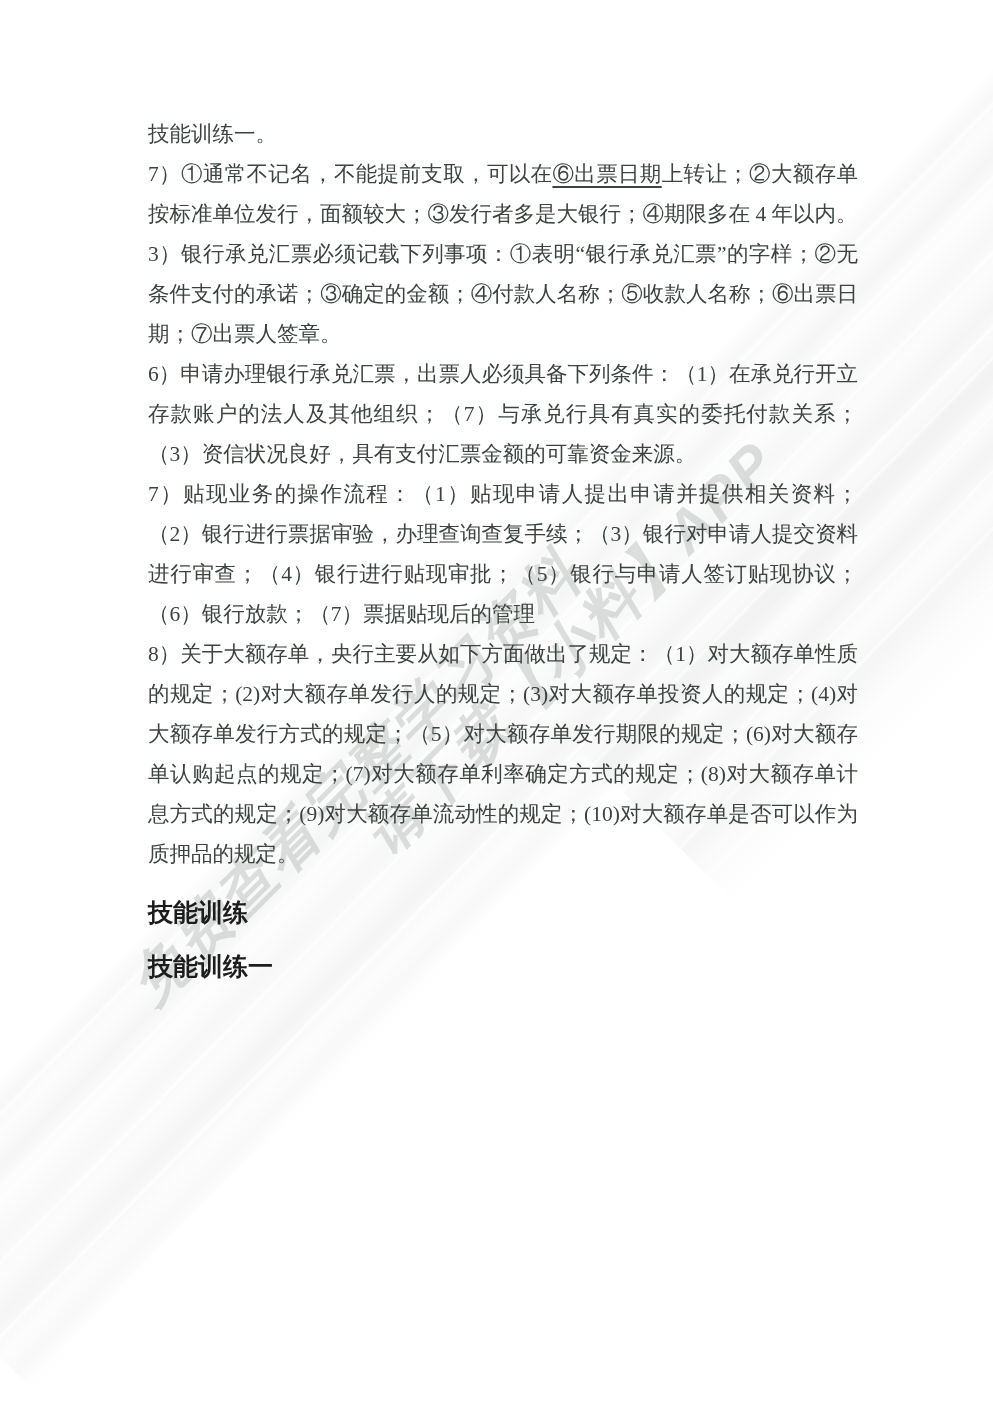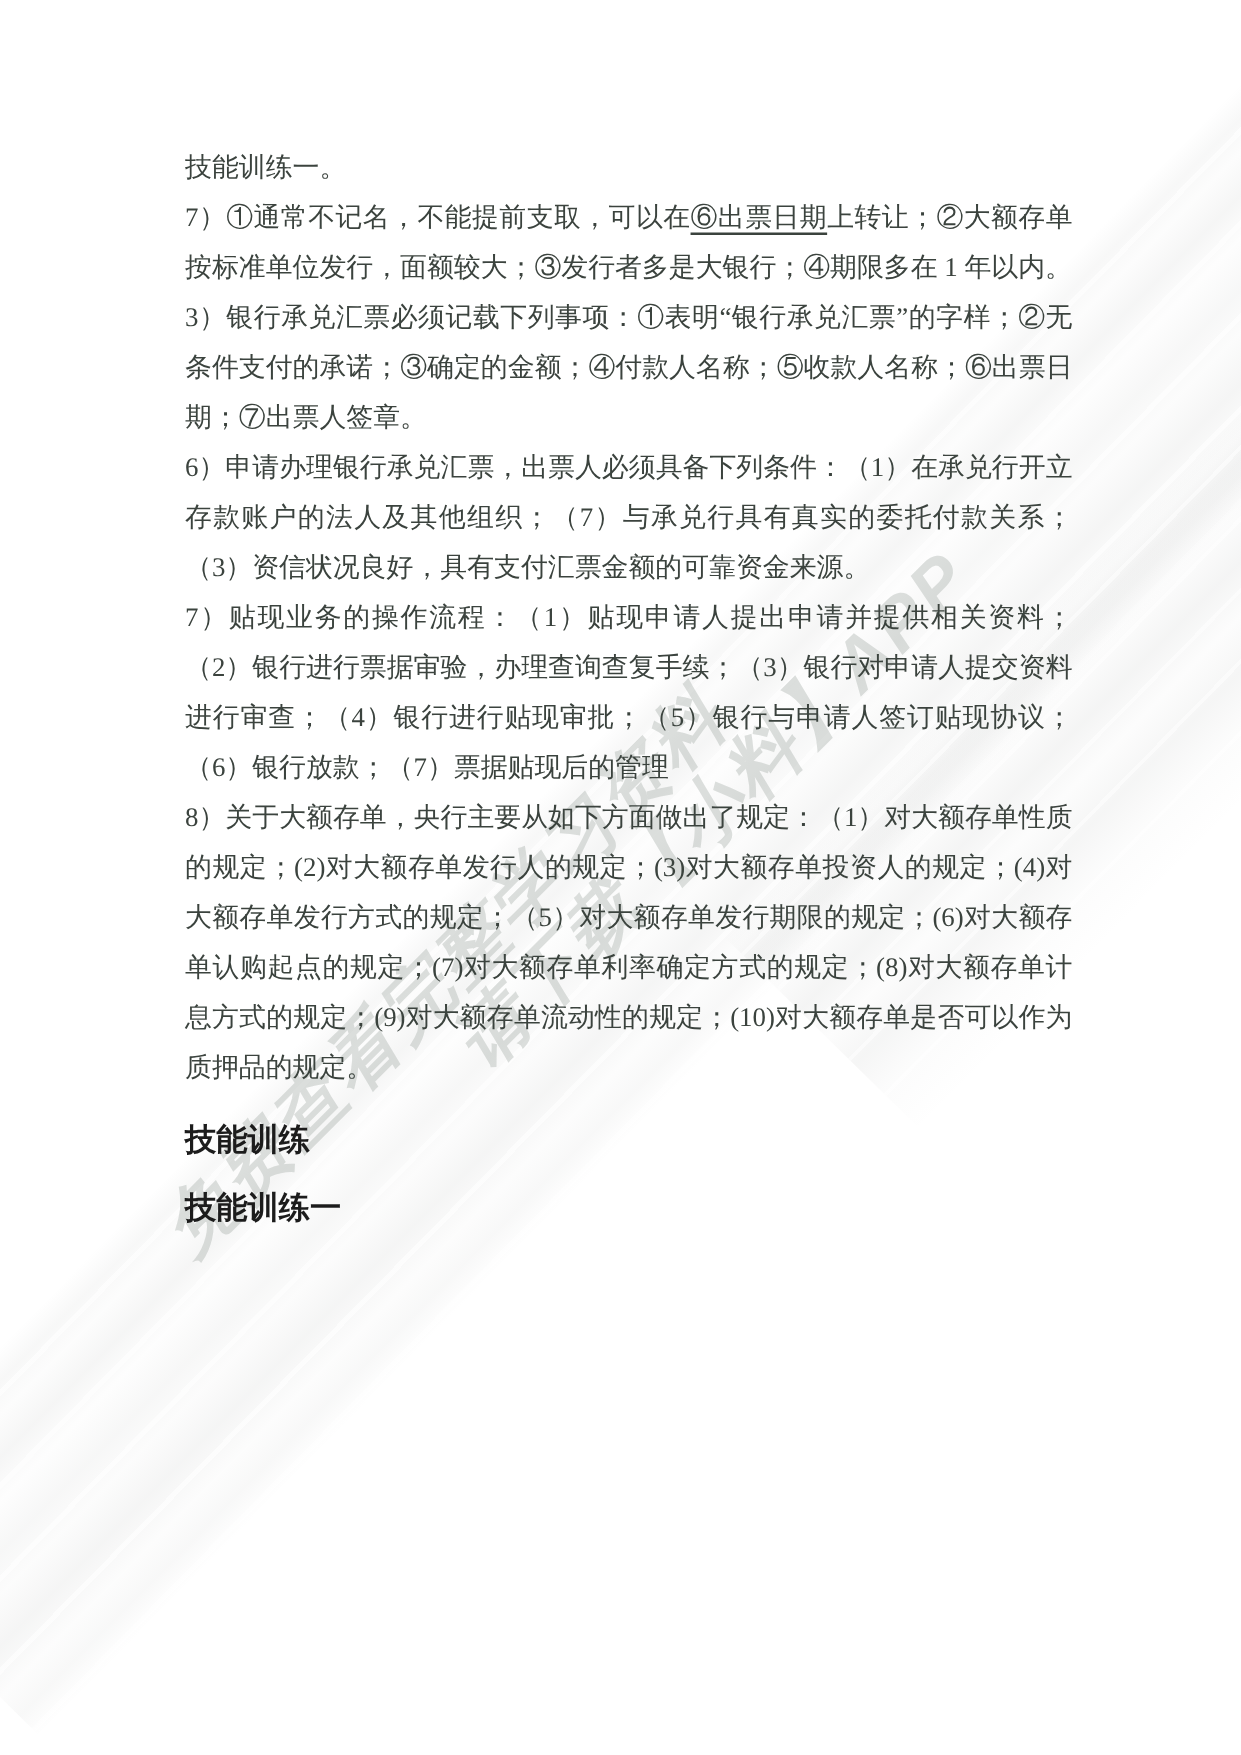--- a/index.html
+++ b/index.html
@@ -111,21 +111,21 @@
 <div class="page">
 
   <div class="band band-main"></div>
   <div class="band band-topright"></div>
 
   <div class="wm wm-1">免费查看完整学习资料</div>
   <div class="wm wm-2">请下载【小料】APP</div>
 
   <main class="doc">
     <p class="body-par">技能训练一。</p>
-    <p class="body-par"><span>7）①通常不记名，不能提前支取，可以在</span><span class="u">⑥出票日期</span><span>上转让；②大额存单按标准单位发行，面额较大；③发行者多是大银行；④期限多在 1 年以内。</span></p>
+    <p class="body-par"><span>7）①通常不记名，不能提前支取，可以在</span><span class="u">⑥出票日期</span><span>上转让；②大额存单按标准单位发行，面额较大；③发行者多是大银行；④期限多在 4 年以内。</span></p>
     <p class="body-par">3）银行承兑汇票必须记载下列事项：①表明“银行承兑汇票”的字样；②无条件支付的承诺；③确定的金额；④付款人名称；⑤收款人名称；⑥出票日期；⑦出票人签章。</p>
     <p class="body-par">6）申请办理银行承兑汇票，出票人必须具备下列条件：（1）在承兑行开立存款账户的法人及其他组织；（7）与承兑行具有真实的委托付款关系；（3）资信状况良好，具有支付汇票金额的可靠资金来源。</p>
     <p class="body-par">7）贴现业务的操作流程：（1）贴现申请人提出申请并提供相关资料；（2）银行进行票据审验，办理查询查复手续；（3）银行对申请人提交资料进行审查；（4）银行进行贴现审批；（5）银行与申请人签订贴现协议；（6）银行放款；（7）票据贴现后的管理</p>
     <p class="body-par">8）关于大额存单，央行主要从如下方面做出了规定：（1）对大额存单性质的规定；(2)对大额存单发行人的规定；(3)对大额存单投资人的规定；(4)对大额存单发行方式的规定；（5）对大额存单发行期限的规定；(6)对大额存单认购起点的规定；(7)对大额存单利率确定方式的规定；(8)对大额存单计息方式的规定；(9)对大额存单流动性的规定；(10)对大额存单是否可以作为质押品的规定。</p>
     <h2 class="skill-heading">技能训练</h2>
     <h2 class="skill-heading">技能训练一</h2>
   </main>
 
 </div>
 

